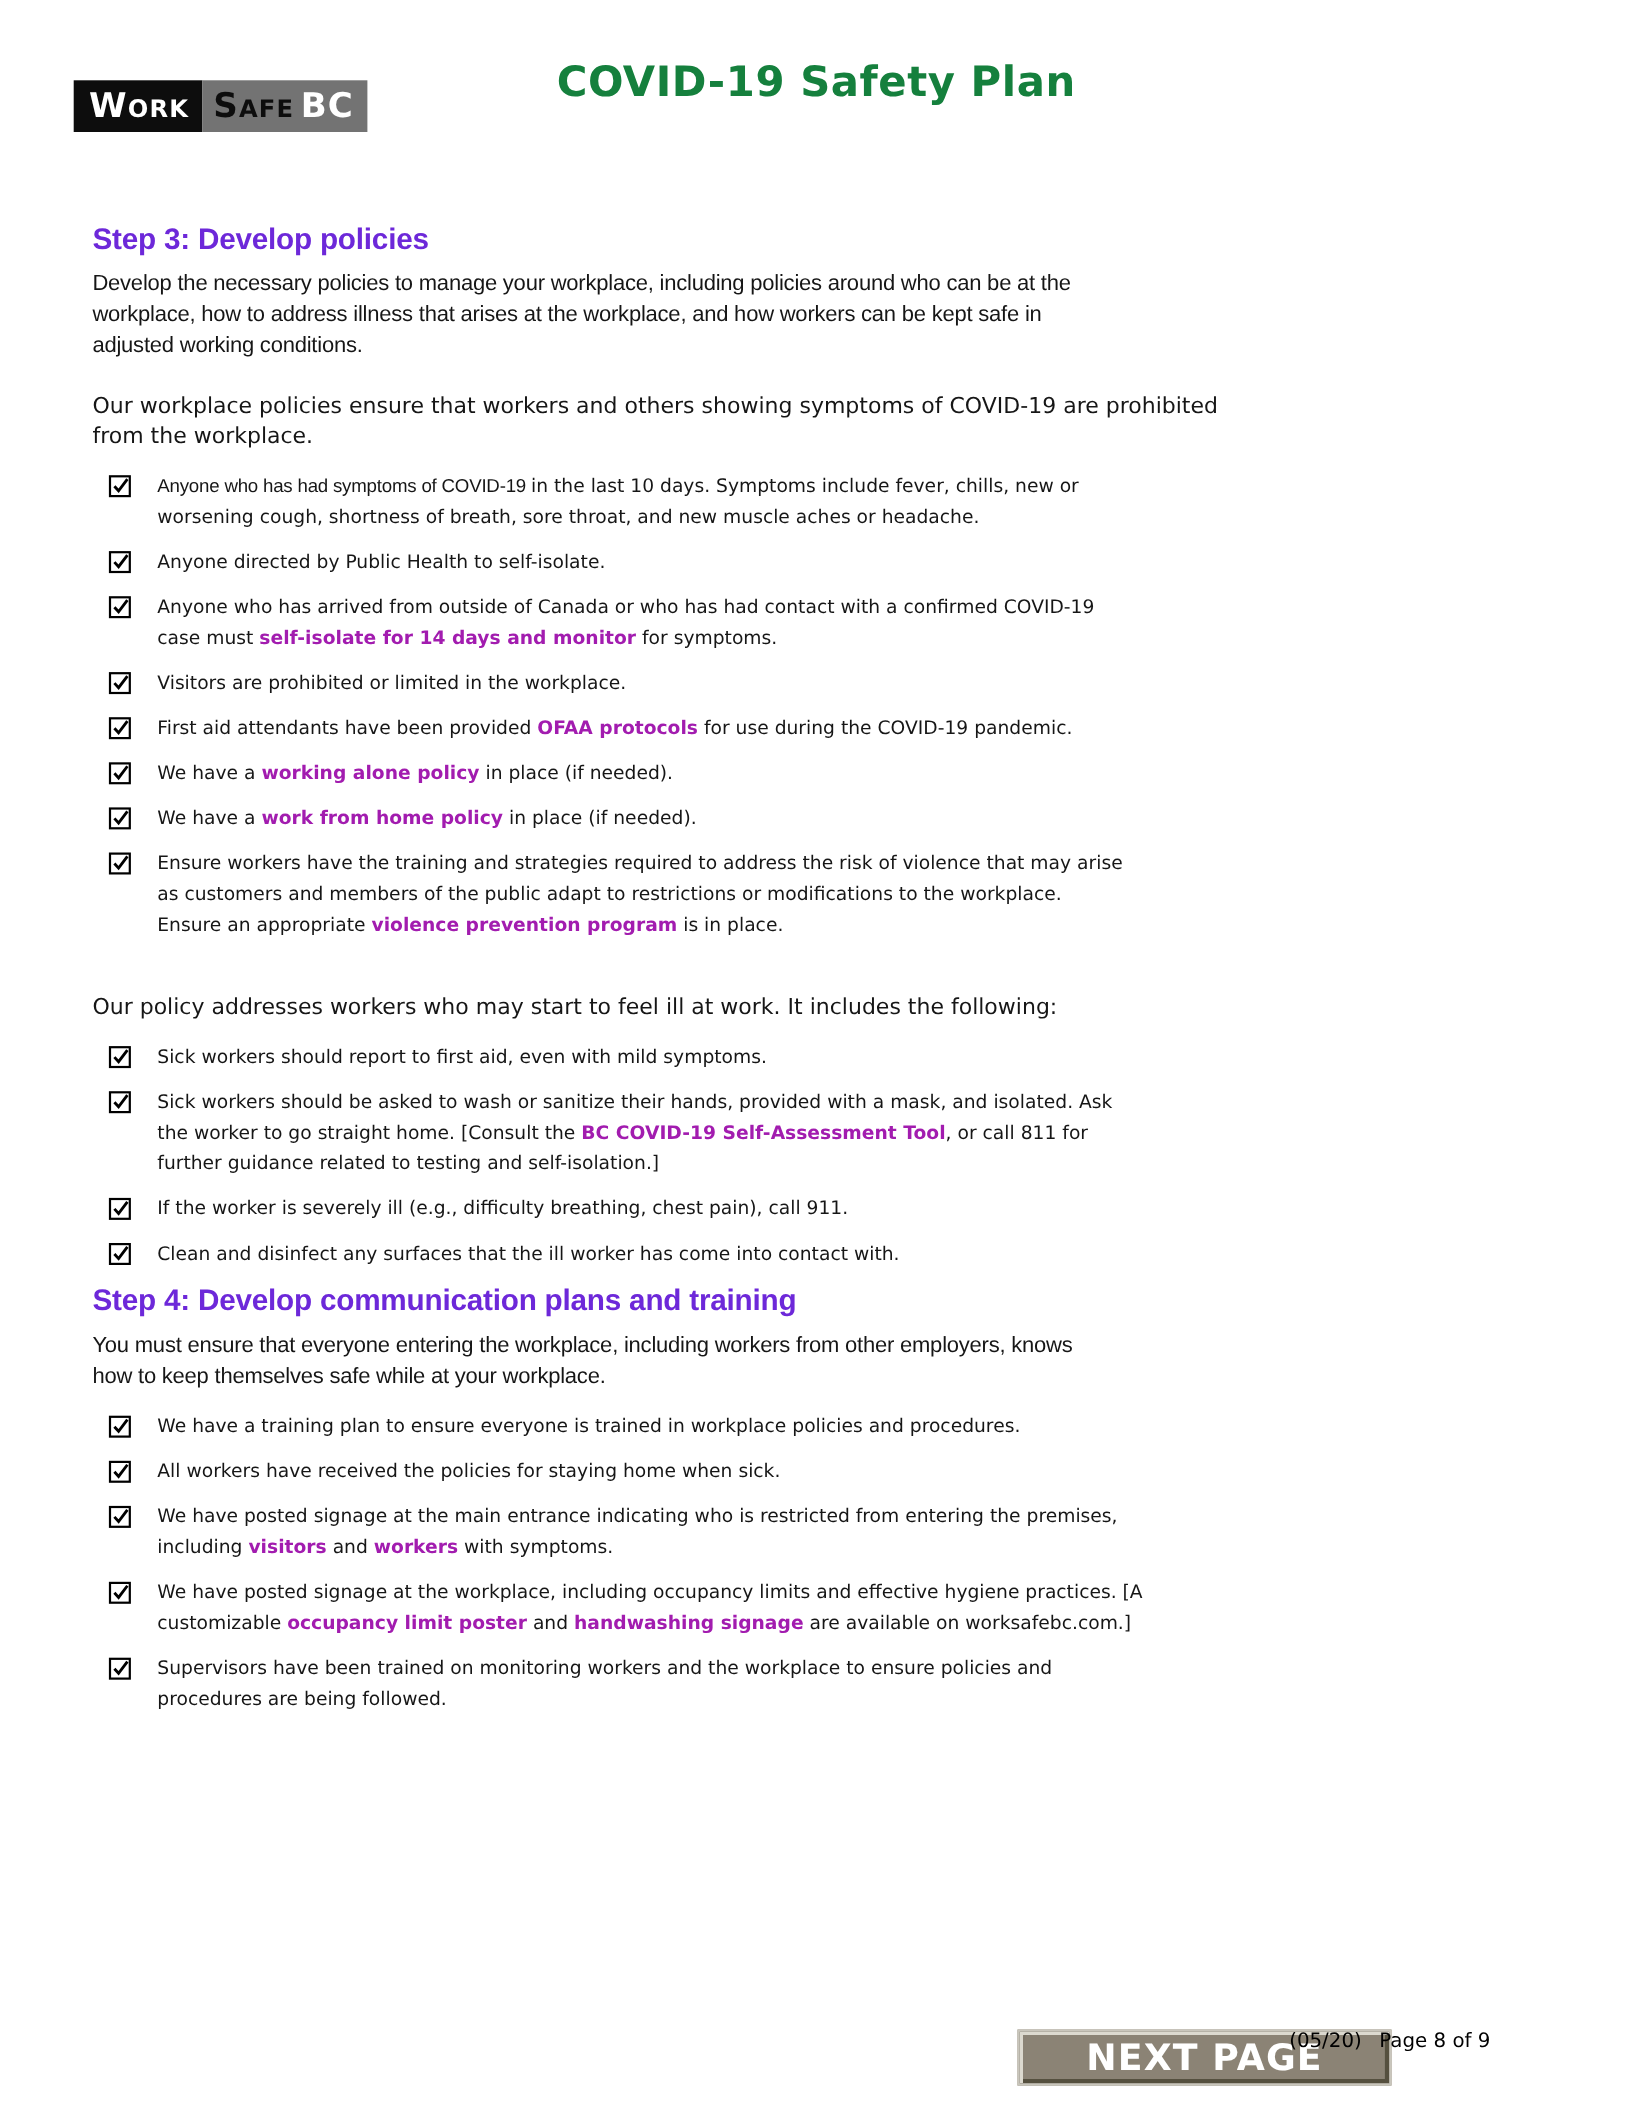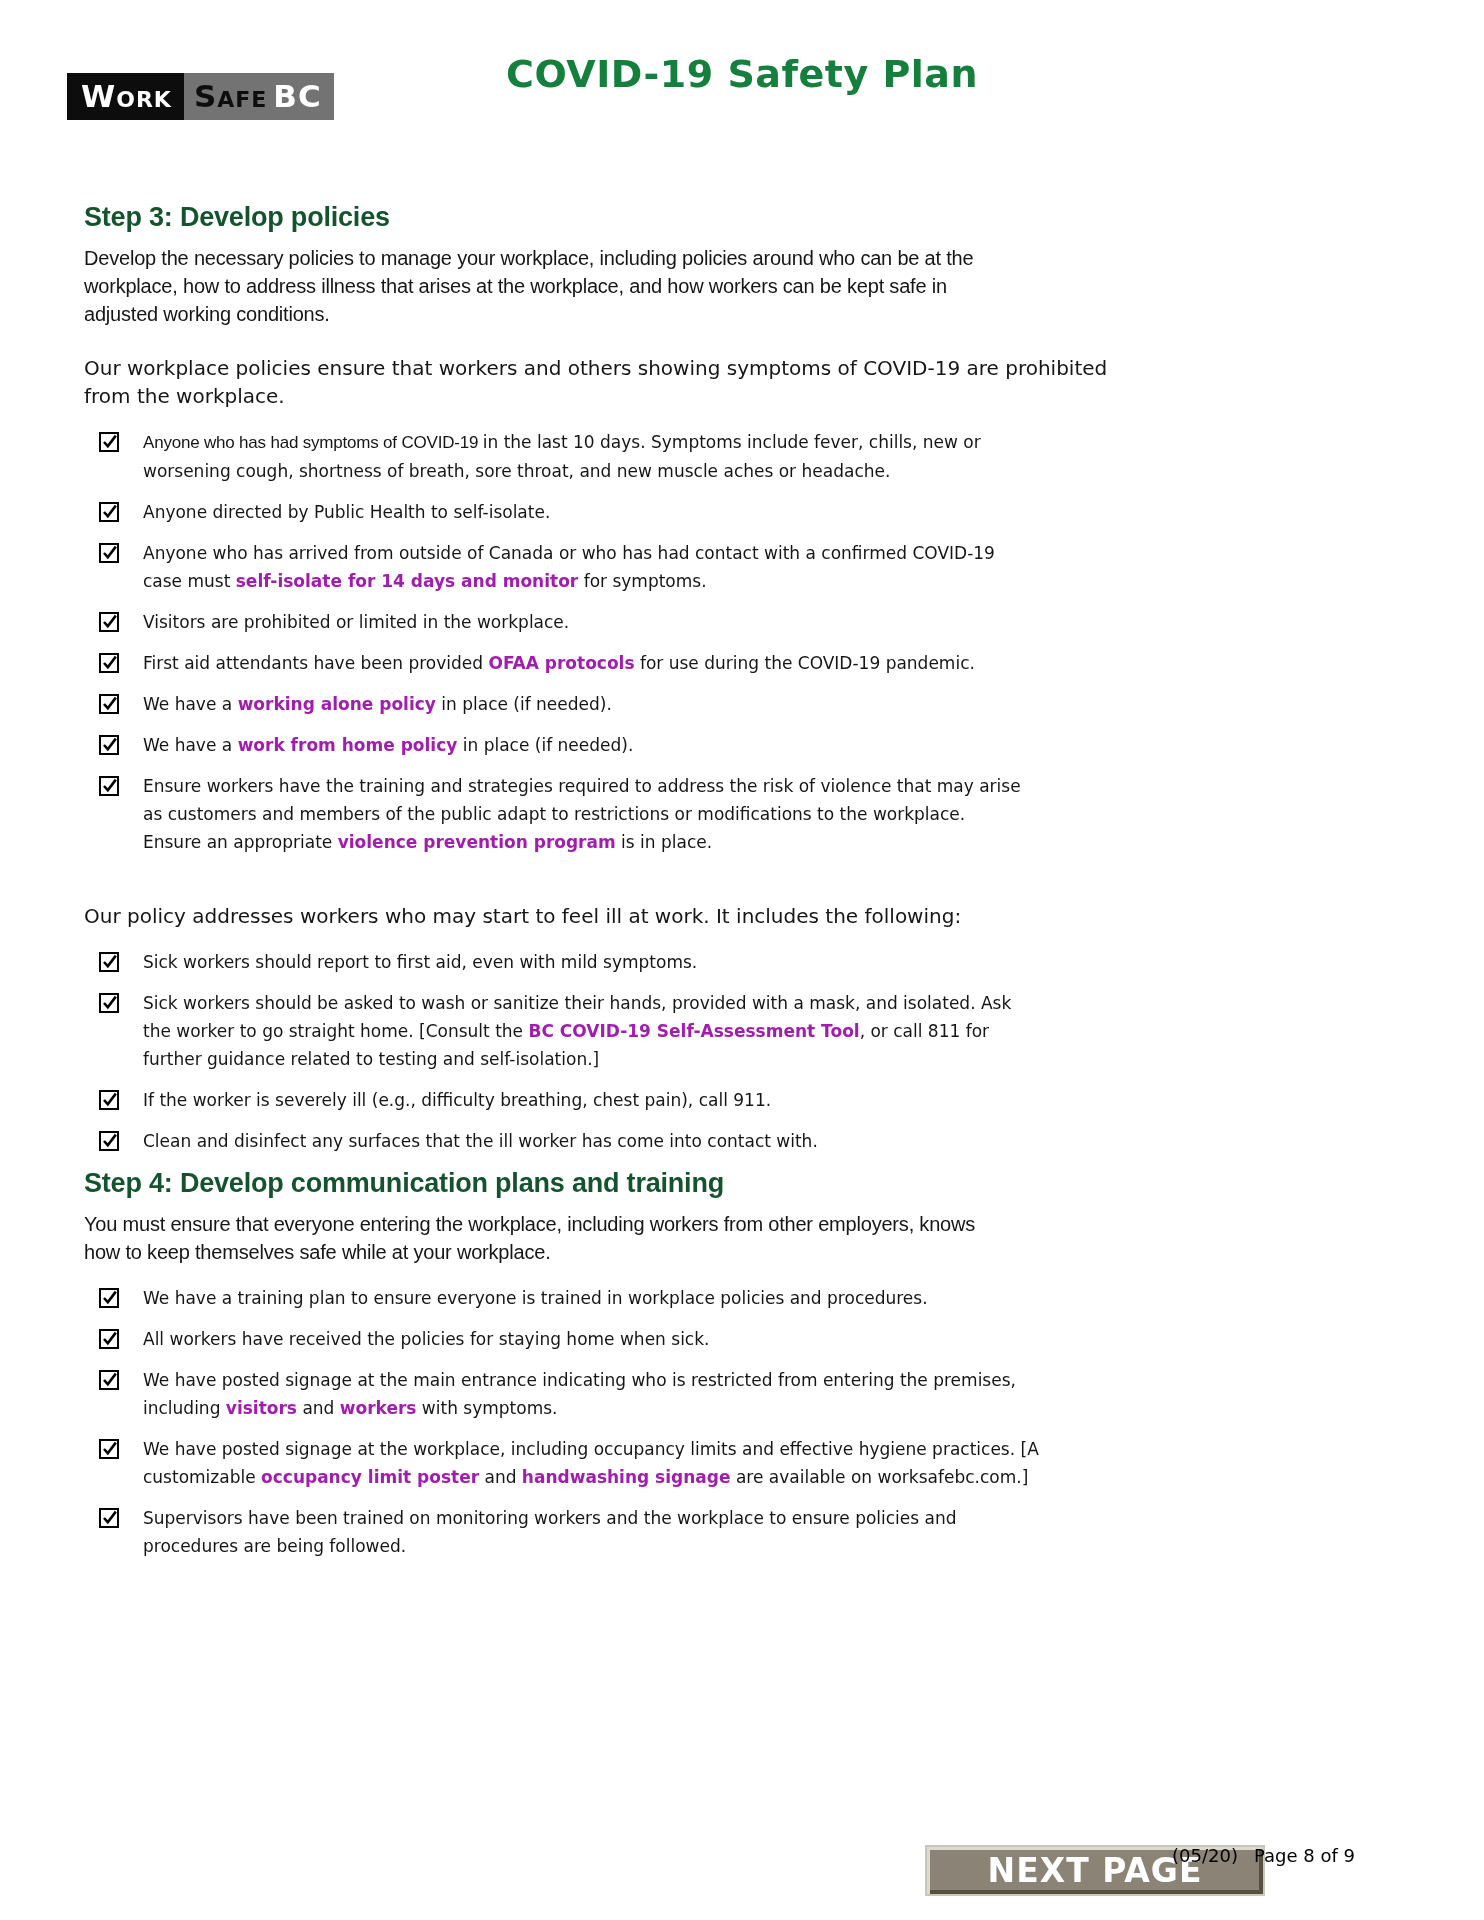--- a/index.html
+++ b/index.html
@@ -10,21 +10,21 @@
   .logo{position:absolute;left:67px;top:73px;display:flex;height:47px;
         font-weight:bold;font-variant:small-caps;font-size:31px;line-height:47px;}
   .logo-black{background:#0d0d0d;color:#ffffff;padding:0 12px 0 14px;letter-spacing:1px;}
   .logo-orange{background:#737373;color:#0d0d0d;padding:0 12px 0 10px;letter-spacing:1px;}
   .logo-bc{color:#ffffff;margin-left:6px;}
   h1.title{position:absolute;left:50%;transform:translateX(-50%);top:52px;margin:0;
         font-size:38px;font-weight:bold;color:#15803d;letter-spacing:0.5px;white-space:nowrap;}
 
   
   main{position:absolute;top:202px;left:84px;right:64px;}
-  h2.step-heading{color:#14532d;font-family:"Liberation Sans",sans-serif;
+  h2.step-heading{color:#6d28d9;font-family:"Liberation Sans",sans-serif;
         font-size:27px;line-height:30px;font-weight:bold;margin:0 0 12px 0;letter-spacing:-0.2px;}
   p{font-size:20px;line-height:28px;margin:0 0 26px 0;white-space:pre-wrap;}
   p.tight{margin-bottom:18px;}
   .entered{font-family:"Liberation Sans",sans-serif;letter-spacing:-0.2px;}
 
   .checklist{margin:0 0 12px 0;padding-left:15px;}
   .checklist.gap-lg{margin-bottom:46px;}
   .check-item{display:flex;align-items:flex-start;margin-bottom:13px;}
   .checkbox{flex:0 0 auto;width:16px;height:16px;border:2px solid #000;margin-top:4px;background:#fff;}
   .checkbox svg{display:block;width:16px;height:16px;overflow:visible;}

